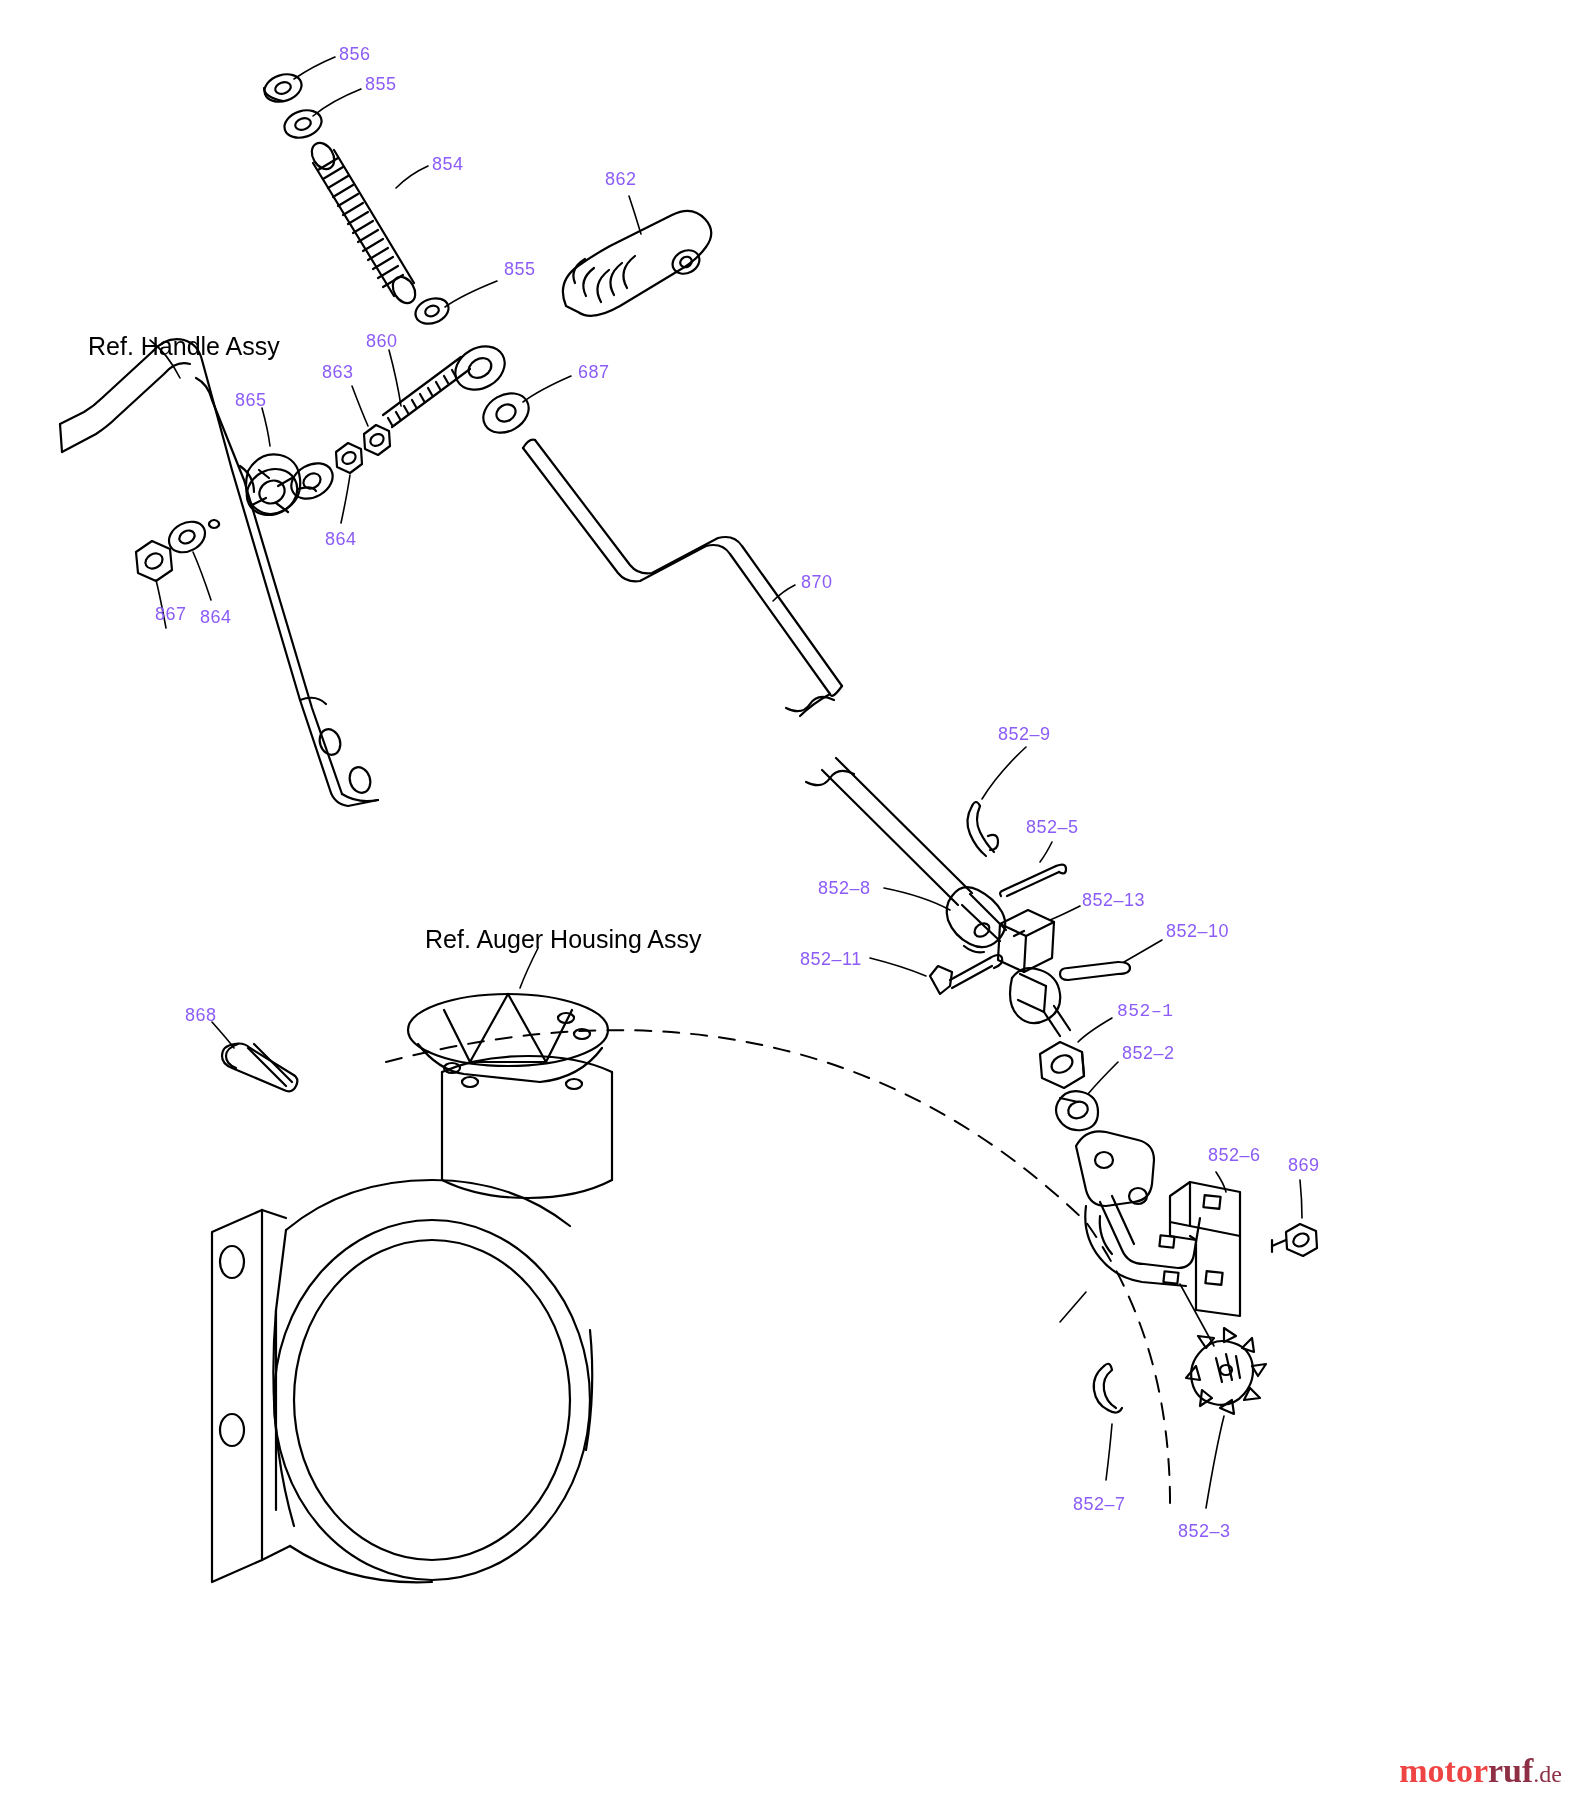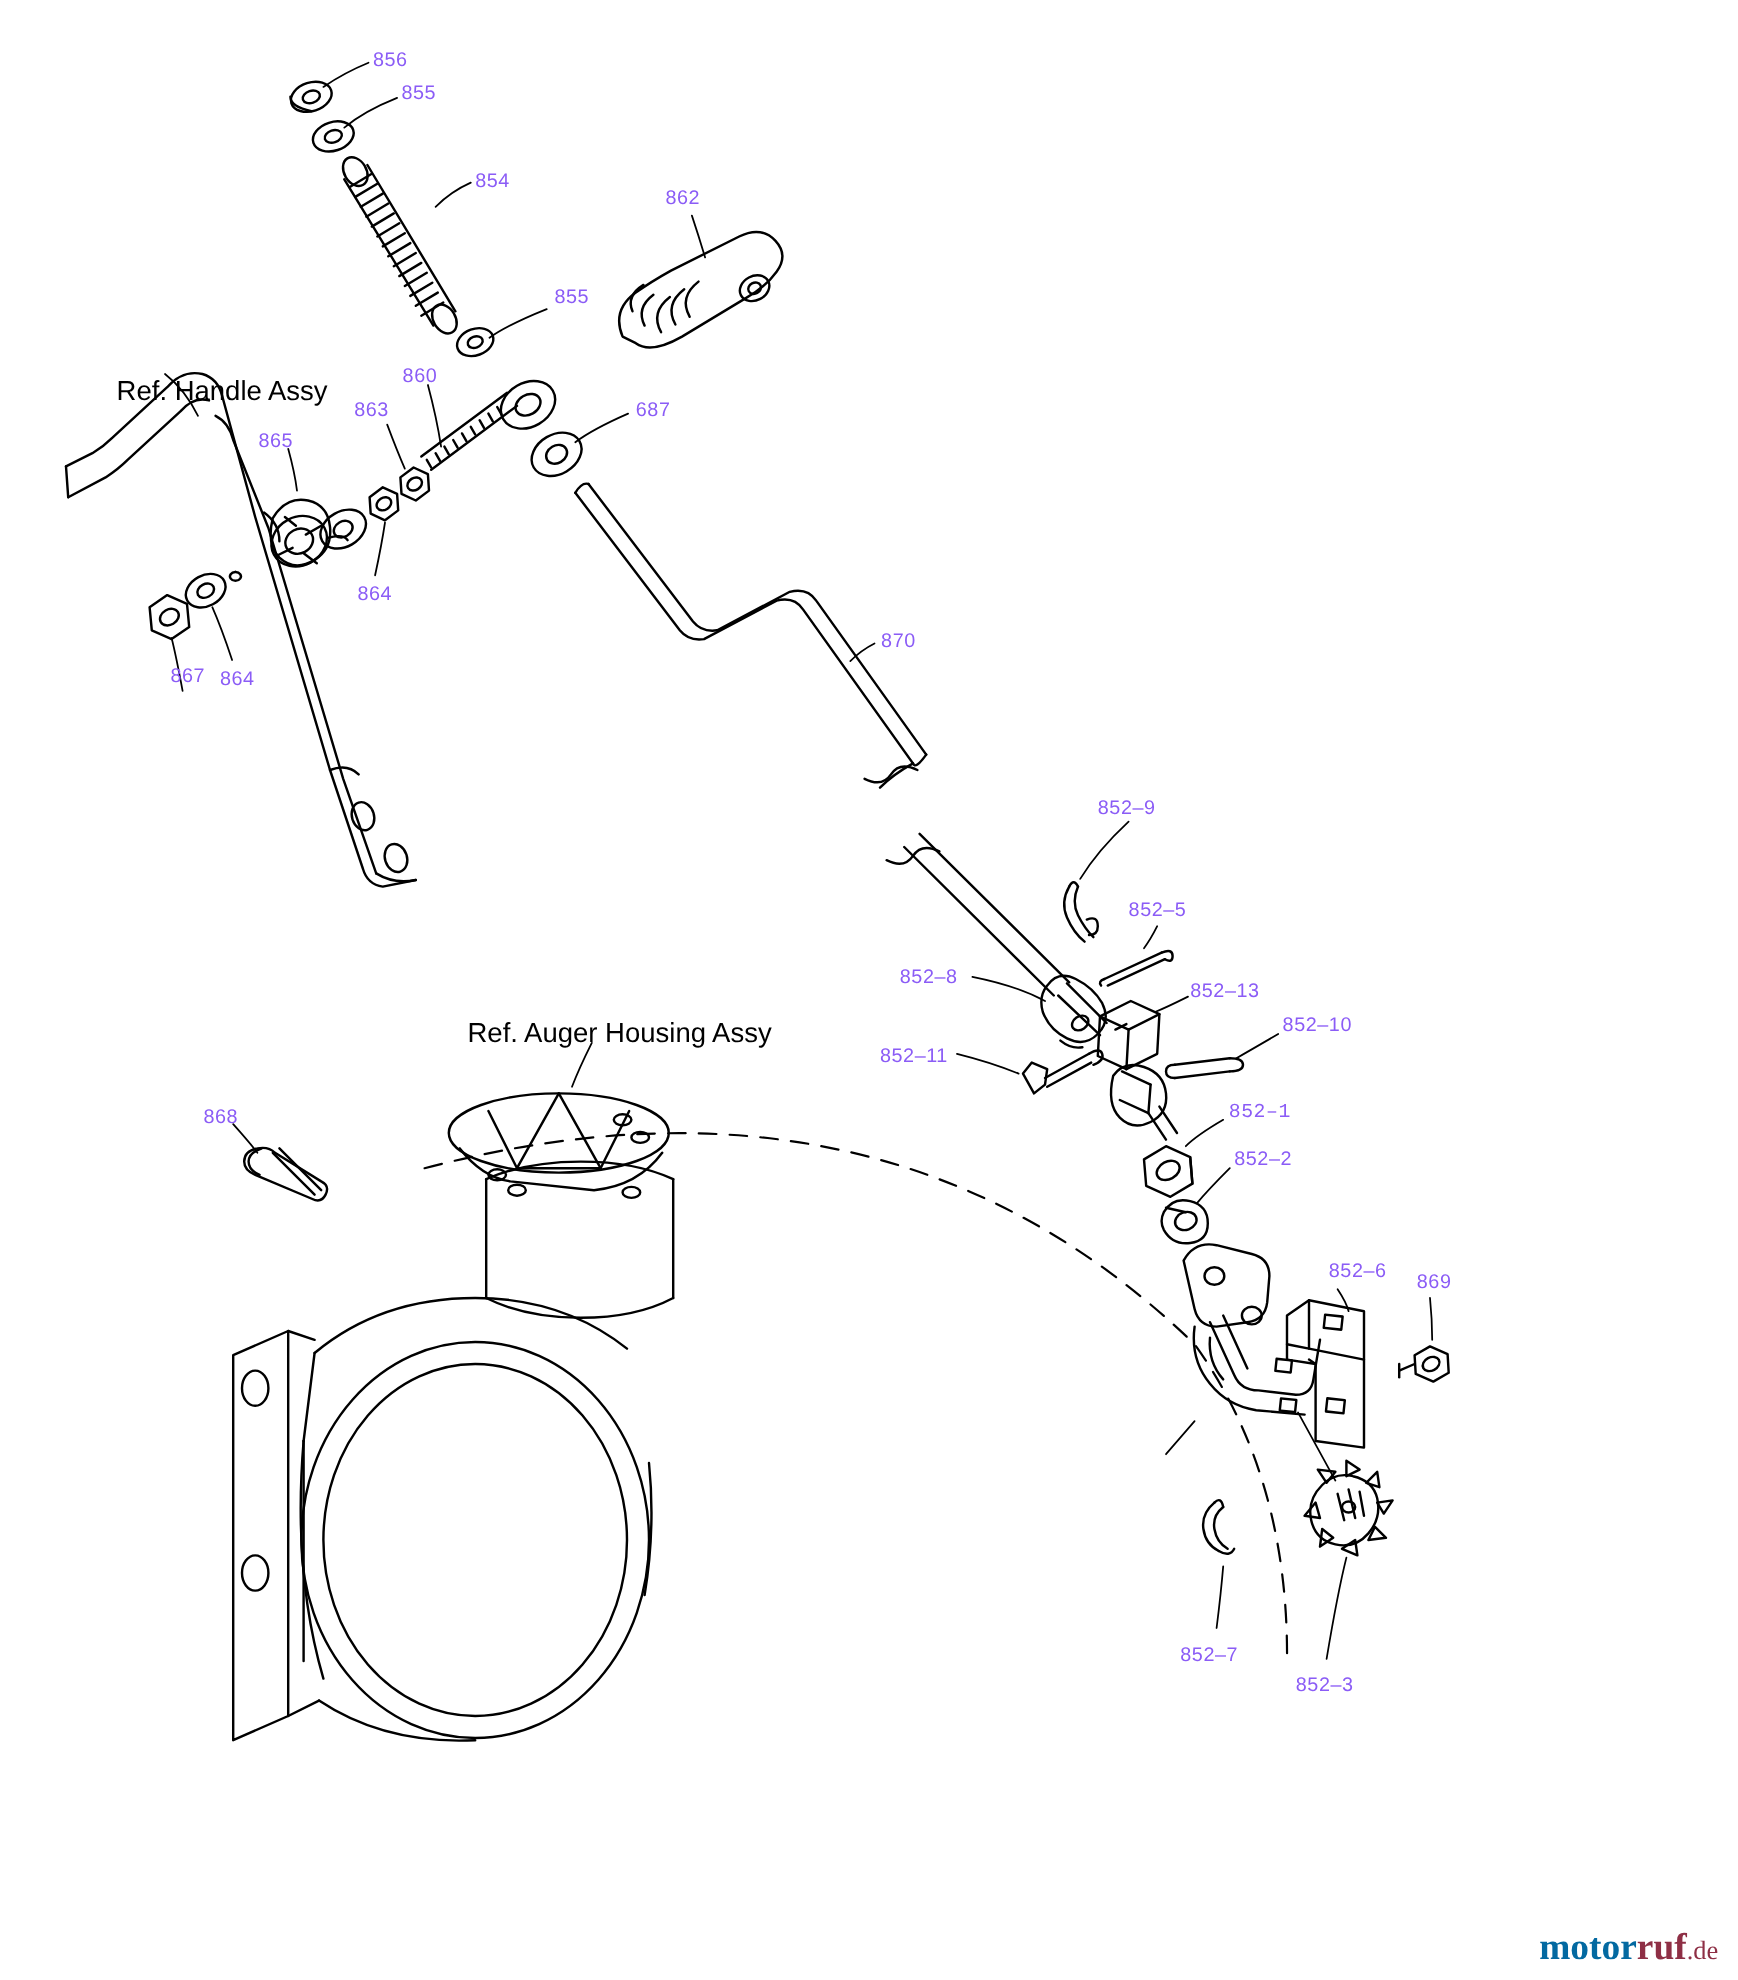--- a/index.html
+++ b/index.html
@@ -45,21 +45,21 @@
     position: absolute;
     right: 18px;
     bottom: 10px;
     font-family: "Liberation Serif", serif;
     font-size: 34px;
     font-weight: bold;
     color: #8e2f45;
     letter-spacing: 0px;
     white-space: nowrap;
   }
-  .watermark .wm-motor { color: #0369a1; }
+  .watermark .wm-motor { color: #ef4444; }
   .watermark .wm-ruf { color: #8e2f45; }
   .watermark .wm-de {
     color: #8e2f45;
     font-size: 24px;
     font-weight: normal;
   }
 </style>
 </head>
 <body>
 
@@ -389,21 +389,21 @@
       </g>
       <path d="M538 948 q-12 24 -18 40" stroke-width="1.6"></path>
 
       <g stroke-dasharray="16 12" stroke-width="2">
         <path d="M386 1062 q420 -110 700 160 q86 120 84 290"></path>
       </g>
 
     </g>
   </svg>
 
-  <div class="ref-label" style="left:88px; top:342px;margin-left:18px;">Ref. Handle Assy</div>
+  <div class="ref-label" style="left:88px; top:332px;">Ref. Handle Assy</div>
   <div class="ref-label" style="left:425px; top:925px;">Ref. Auger Housing Assy</div>
 
   <div class="callout" style="left:339px; top:44px;">856</div>
   <div class="callout" style="left:365px; top:74px;">855</div>
   <div class="callout" style="left:432px; top:154px;">854</div>
   <div class="callout" style="left:605px; top:169px;">862</div>
   <div class="callout" style="left:504px; top:259px;">855</div>
   <div class="callout" style="left:366px; top:331px;">860</div>
   <div class="callout" style="left:322px; top:362px;">863</div>
   <div class="callout" style="left:578px; top:362px;">687</div>

